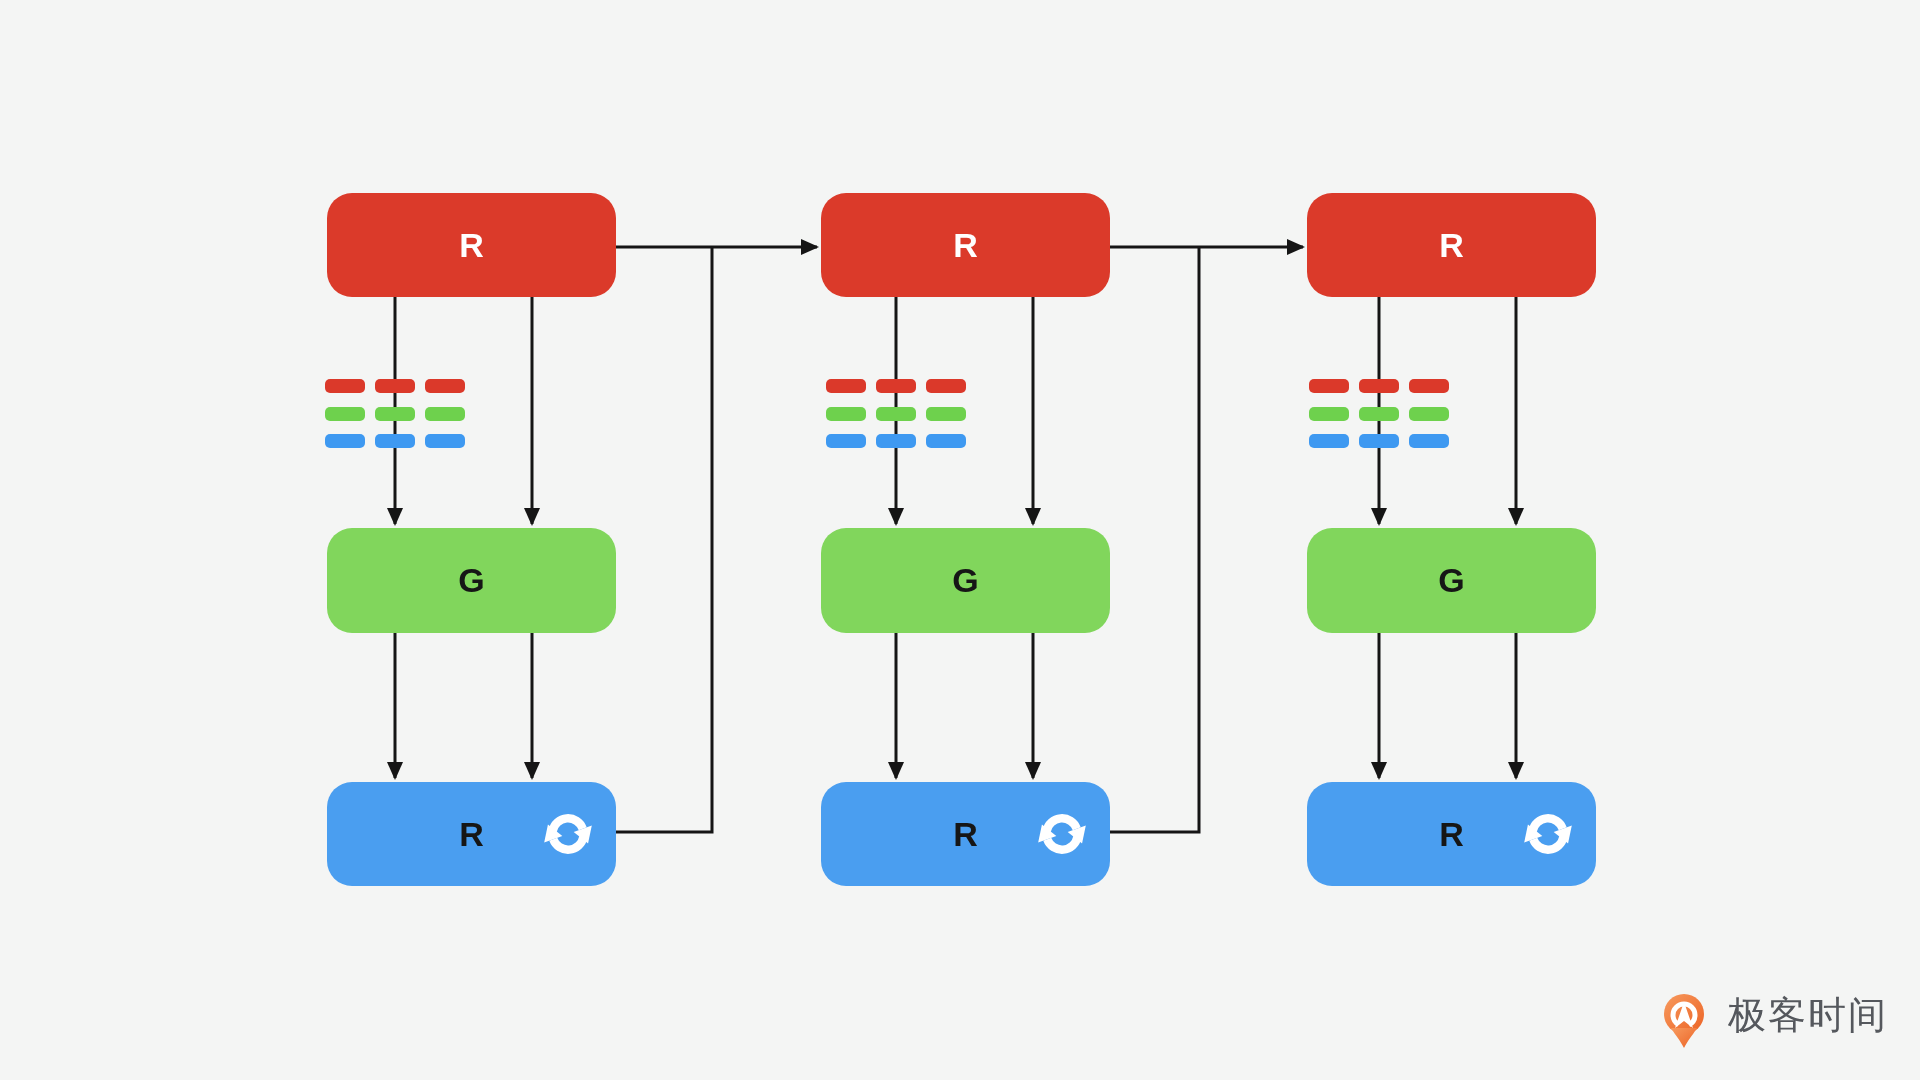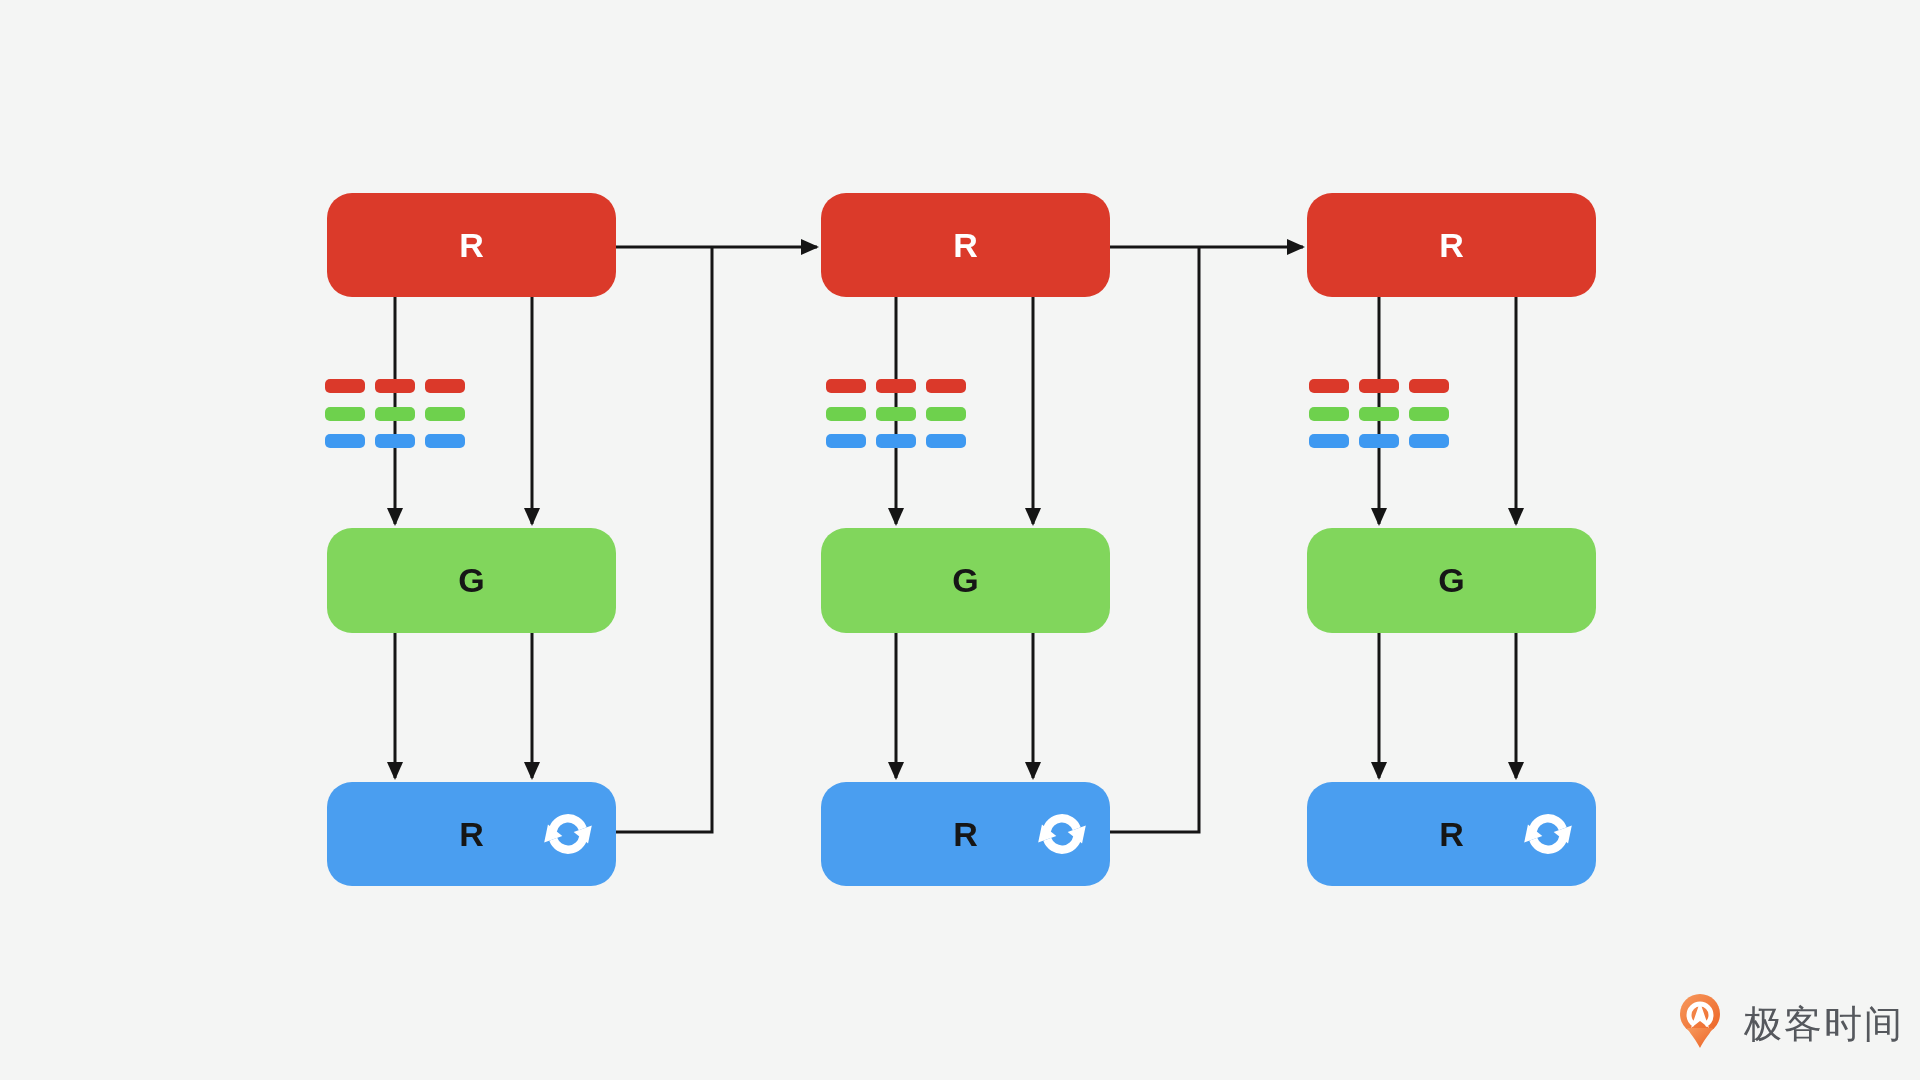--- a/index.html
+++ b/index.html
@@ -25,22 +25,22 @@
     position:absolute;top:379px;width:140px;height:69px;z-index:3;
     display:flex;flex-direction:column;justify-content:space-between;
   }
   .dg1{left:325px}.dg2{left:826px}.dg3{left:1309px}
   .dashrow{display:flex;justify-content:space-between;}
   .dash{width:40px;height:14px;border-radius:5px;}
   .dash.r{background:var(--dash-red);}
   .dash.g{background:var(--dash-green);}
   .dash.b{background:var(--dash-blue);}
   .footer{
-    position:absolute;top:990px;right:16px;z-index:2;
-    display:flex;align-items:flex-end;gap:22px;
+    position:absolute;top:990px;right:32px;z-index:2;
+    display:flex;align-items:flex-start;gap:22px;
   }
   .brand-name{
     font-size:38px;color:var(--brand-text-color);
     letter-spacing:2px;white-space:nowrap;
   }
 </style>
 </head>
 <body>
 
 <div id="canvas">

